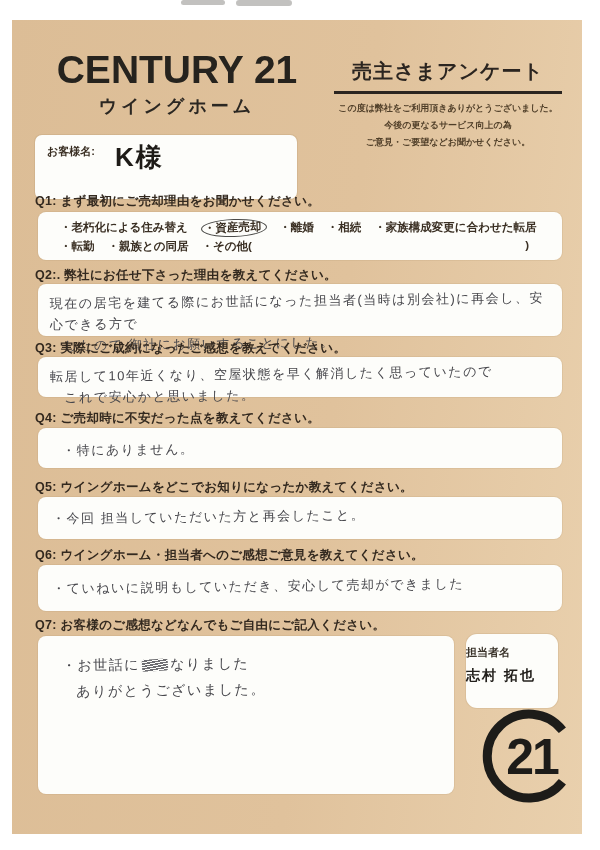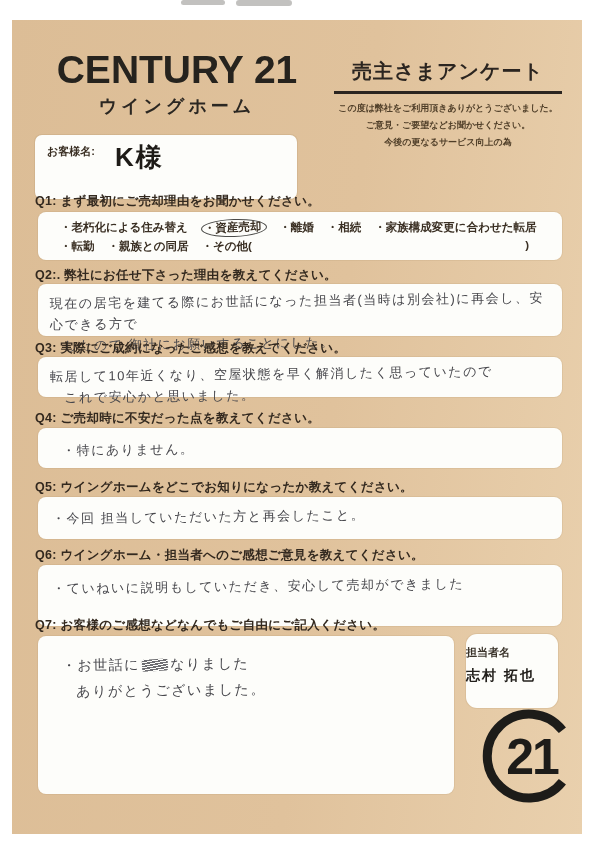--- a/index.html
+++ b/index.html
@@ -82,22 +82,22 @@
     <div class="c21-sub">ウイングホーム</div>
 
     <div class="customer-box">
       <span class="customer-label">お客様名:</span>
       <span class="customer-name">K様</span>
     </div>
 
     <div class="survey-title">売主さまアンケート</div>
     <div class="intro">
       <div>この度は弊社をご利用頂きありがとうございました。</div>
+      <div>今後の更なるサービス向上の為</div>
       <div>ご意見・ご要望などお聞かせください。</div>
-      <div>今後の更なるサービス向上の為</div>
     </div>
 
     <div class="q-header" style="top:173px;">
       <span>Q1:</span>
       <span>まず最初にご売却理由をお聞かせください。</span>
     </div>
     <div class="q-box opts" style="top:192px;height:48px;">
       <div class="row" style="top:7px;">
         <span>・老朽化による住み替え</span><span class="circled">・資産売却</span><span>・離婚</span><span>・相続</span><span>・家族構成変更に合わせた転居</span>
       </div>
@@ -146,21 +146,21 @@
     <div class="q-box" style="top:477px;height:42px;">
       <div class="hand" style="padding:8px 10px 0 14px;">
         <div>・今回 担当していただいた方と再会したこと。</div>
       </div>
     </div>
 
     <div class="q-header" style="top:527px;">
       <span>Q6:</span>
       <span>ウイングホーム・担当者へのご感想ご意見を教えてください。</span>
     </div>
-    <div class="q-box" style="top:545px;height:61px;">
+    <div class="q-box" style="top:545px;height:46px;">
       <div class="hand" style="padding:10px 10px 0 14px;">
         <div>・ていねいに説明もしていただき、安心して売却ができました</div>
       </div>
     </div>
 
     <div class="q-header" style="top:597px;">
       <span>Q7:</span>
       <span>お客様のご感想などなんでもご自由にご記入ください。</span>
     </div>
     <div class="q-box" style="top:616px;height:158px;width:416px;">

